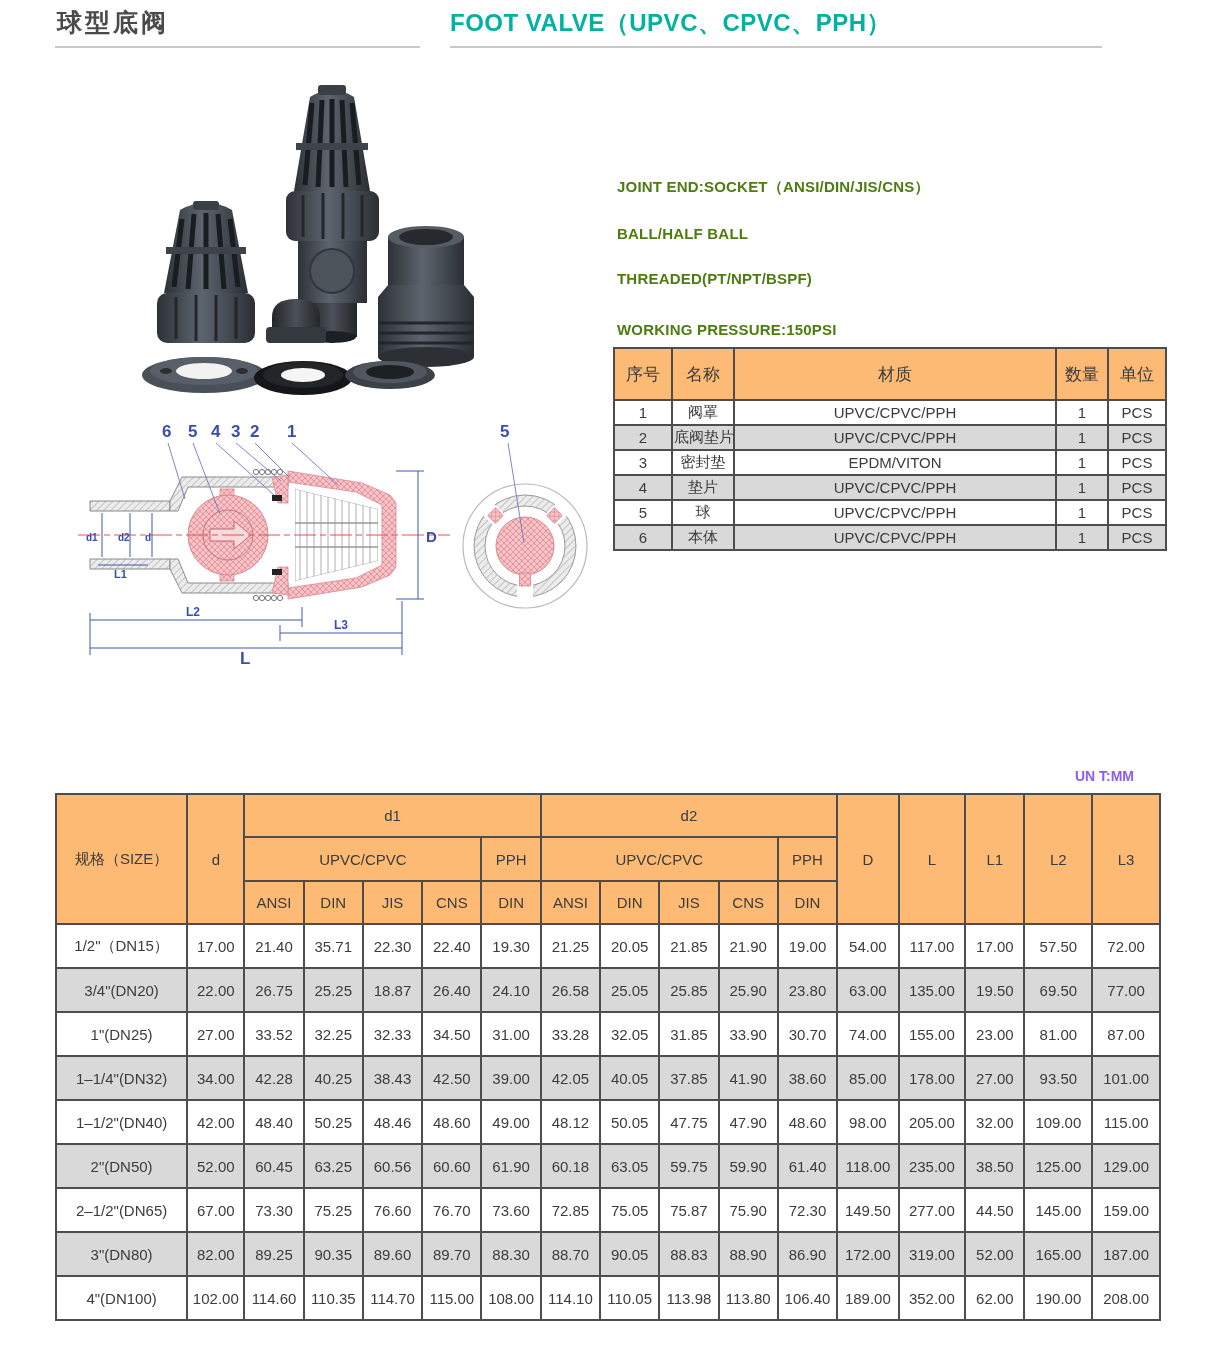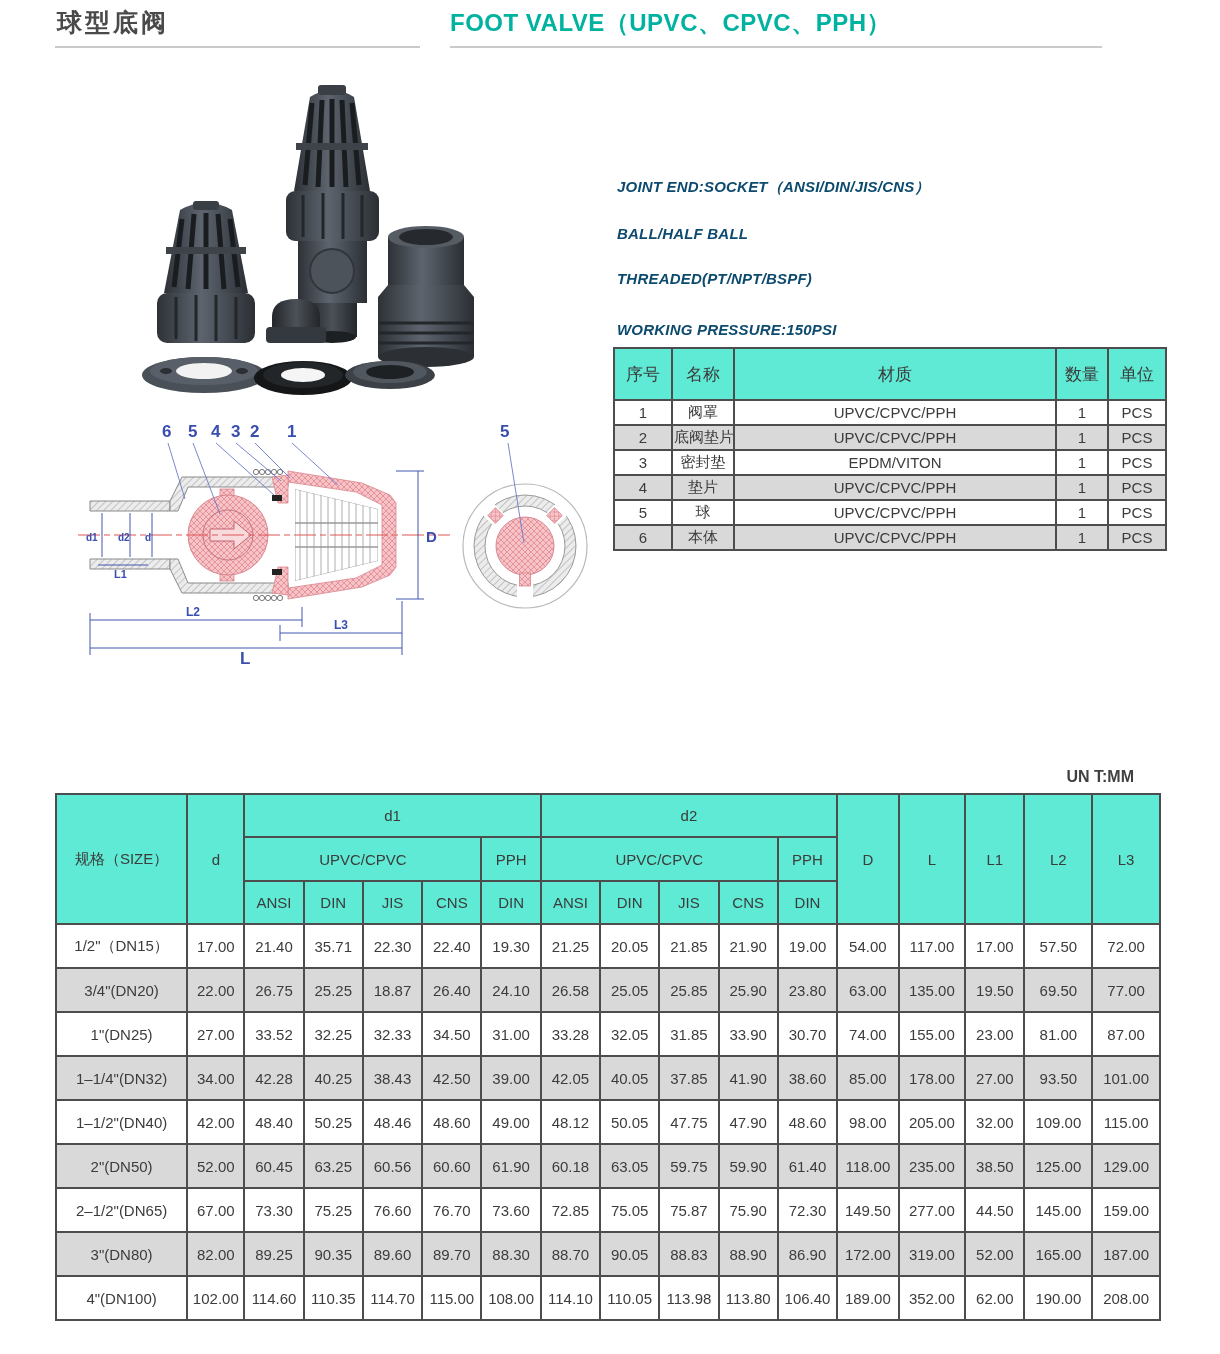--- a/index.html
+++ b/index.html
@@ -14,39 +14,39 @@
   .rule{position:absolute;top:46px;height:2px;background:#c9c9c9;}
   .rule-cn{left:55px;width:365px;}
   .rule-en{left:450px;width:652px;}
 
   
   .photo{position:absolute;left:60px;top:75px;width:520px;height:345px;}
   .diagram{position:absolute;left:50px;top:415px;width:565px;height:252px;}
 
   
   .specs{position:absolute;left:617px;top:178px;width:540px;}
-  .spec-line{font-size:15px;font-weight:bold;color:#0c4a6e;margin:0 0 28px 0;letter-spacing:0.2px;font-style:italic;}
+  .spec-line{font-size:15px;font-weight:bold;color:#4d7c0f;margin:0 0 28px 0;letter-spacing:0.2px;}
   .spec-line:last-child{margin-top:34px;}
 
   
   table{border-collapse:collapse;table-layout:fixed;}
   th,td{border:2px solid #4d4d4d;text-align:center;vertical-align:middle;
         overflow:hidden;white-space:nowrap;}
-  th{background:#5eead4;font-weight:normal;color:#3c3c3c;}
+  th{background:#fdba74;font-weight:normal;color:#3c3c3c;}
   tbody tr:nth-child(even) td{background:#d9d9d9;}
   tbody td{background:#ffffff;color:#3c3c3c;}
 
   
   .parts-table{position:absolute;left:613px;top:347px;width:552px;}
   .parts-table th{height:48px;font-size:17px;}
   .parts-table td{height:21px;font-size:15px;}
 
   
   .unit-note{position:absolute;left:55px;top:768px;width:1105px;text-align:right;
-             padding-right:26px;box-sizing:border-box;font-size:16px;font-weight:bold;color:#404040;}
+             padding-right:26px;box-sizing:border-box;font-size:14px;font-weight:bold;color:#8b5cf6;}
 
   
   .dim-table{position:absolute;left:55px;top:793px;width:1106px;font-size:15px;}
   .dim-table th{font-size:15px;}
   .dim-table thead tr:nth-child(1) th{height:39px;}
   .dim-table thead tr:nth-child(2) th{height:40px;}
   .dim-table thead tr:nth-child(3) th{height:39px;margin-top:36px;}
   .dim-table tbody td{height:40px;}
   .w-size{width:124px;}.w-d{width:54px;}.w-std{width:56px;}
   .w-D{width:58px;}.w-L{width:63px;}.w-L1{width:56px;}.w-L2{width:64px;}.w-L3{width:64px;}

